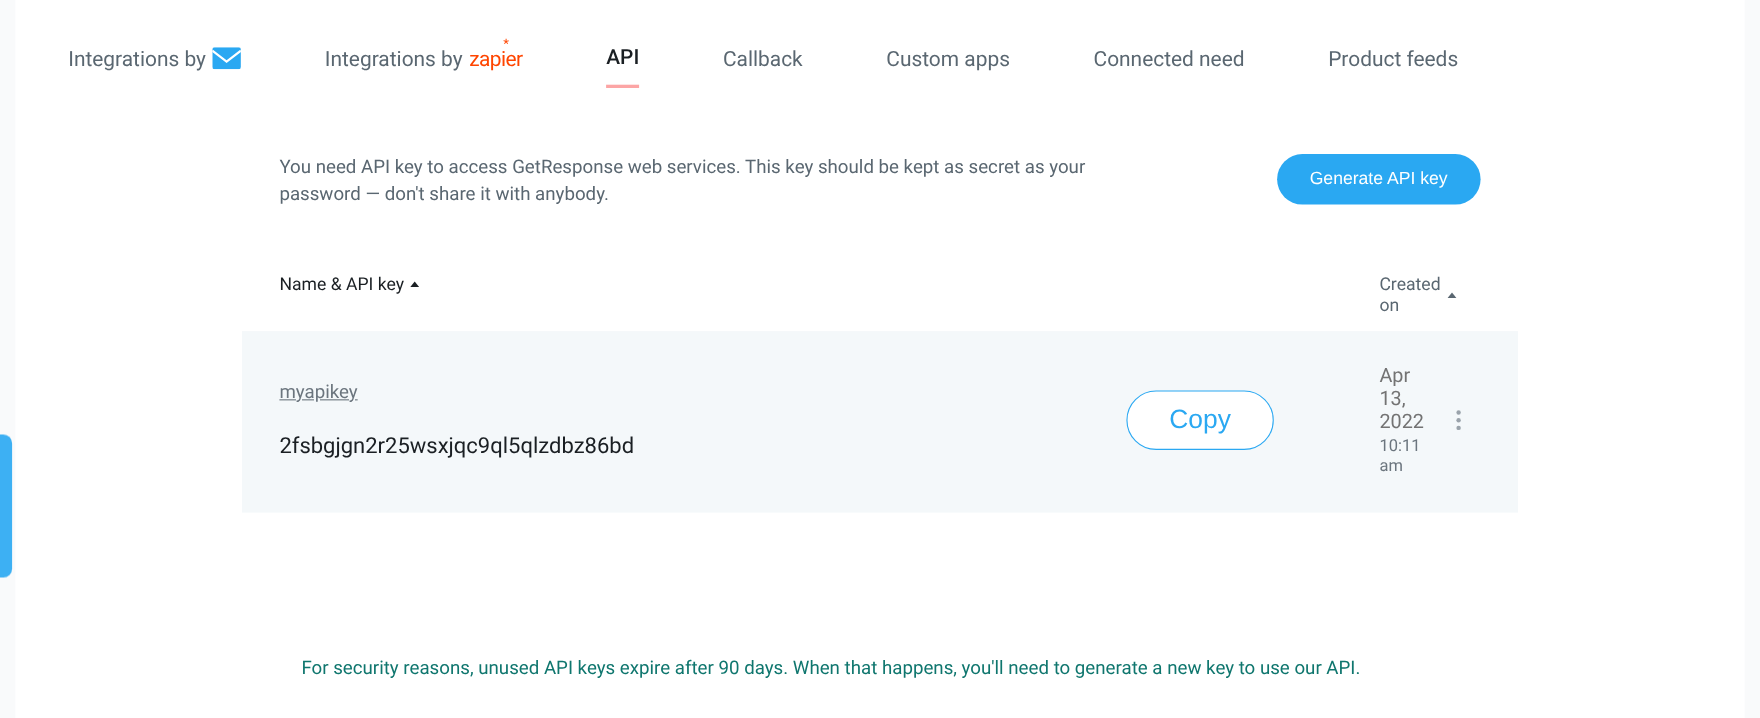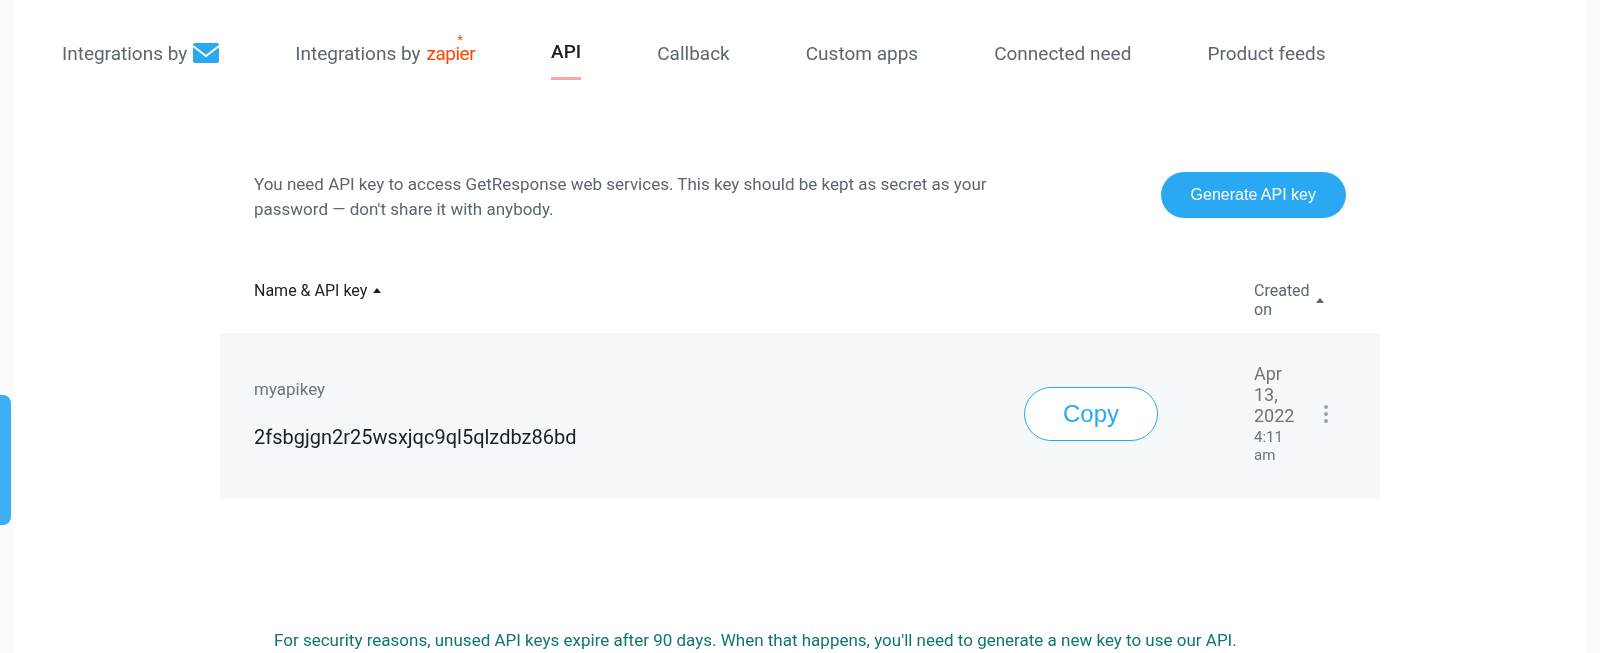--- a/index.html
+++ b/index.html
@@ -58,21 +58,20 @@
   
   .content {
     padding: 60px 240px 0 240px;
   }
   .intro-row {
     display: flex;
     align-items: flex-start;
     justify-content: space-between;
     gap: 40px;
     margin-bottom: 60px;
-    margin-top: 32px;
   }
   .intro-text {
     font-size: 17px;
     line-height: 1.45;
     color: #5a6771;
     max-width: 810px;
   }
   .generate-btn {
     background: #2aa8f2;
     color: #fff;
@@ -115,20 +114,21 @@
   .table-row {
     display: flex;
     align-items: center;
     background: #f4f8fa;
     padding: 30px 34px 34px 34px;
   }
   .key-name {
     color: #6b757e;
     font-size: 17px;
     margin-bottom: 26px;
+    text-decoration: underline;
   }
   .key-value {
     color: #1a1f23;
     font-size: 20px;
   }
   .copy-btn {
     background: #fff;
     color: #2aa8f2;
     border: 1px solid #2aa8f2;
     border-radius: 999px;
@@ -235,21 +235,21 @@
       <div class="table-row">
         <div class="col-name">
           <div class="key-name">myapikey</div>
           <div class="key-value">2fsbgjgn2r25wsxjqc9ql5qlzdbz86bd</div>
         </div>
         <div class="col-copy">
           <button class="copy-btn">Copy</button>
         </div>
         <div class="col-created">
           <div class="created-date">Apr 13, 2022</div>
-          <div class="created-time">4:11 am</div>
+          <div class="created-time">10:11 am</div>
         </div>
         <div class="col-actions">
           <div class="kebab">
             <span></span>
               <span></span>
               <span></span>
           </div>
         </div>
       </div>
     </div>

